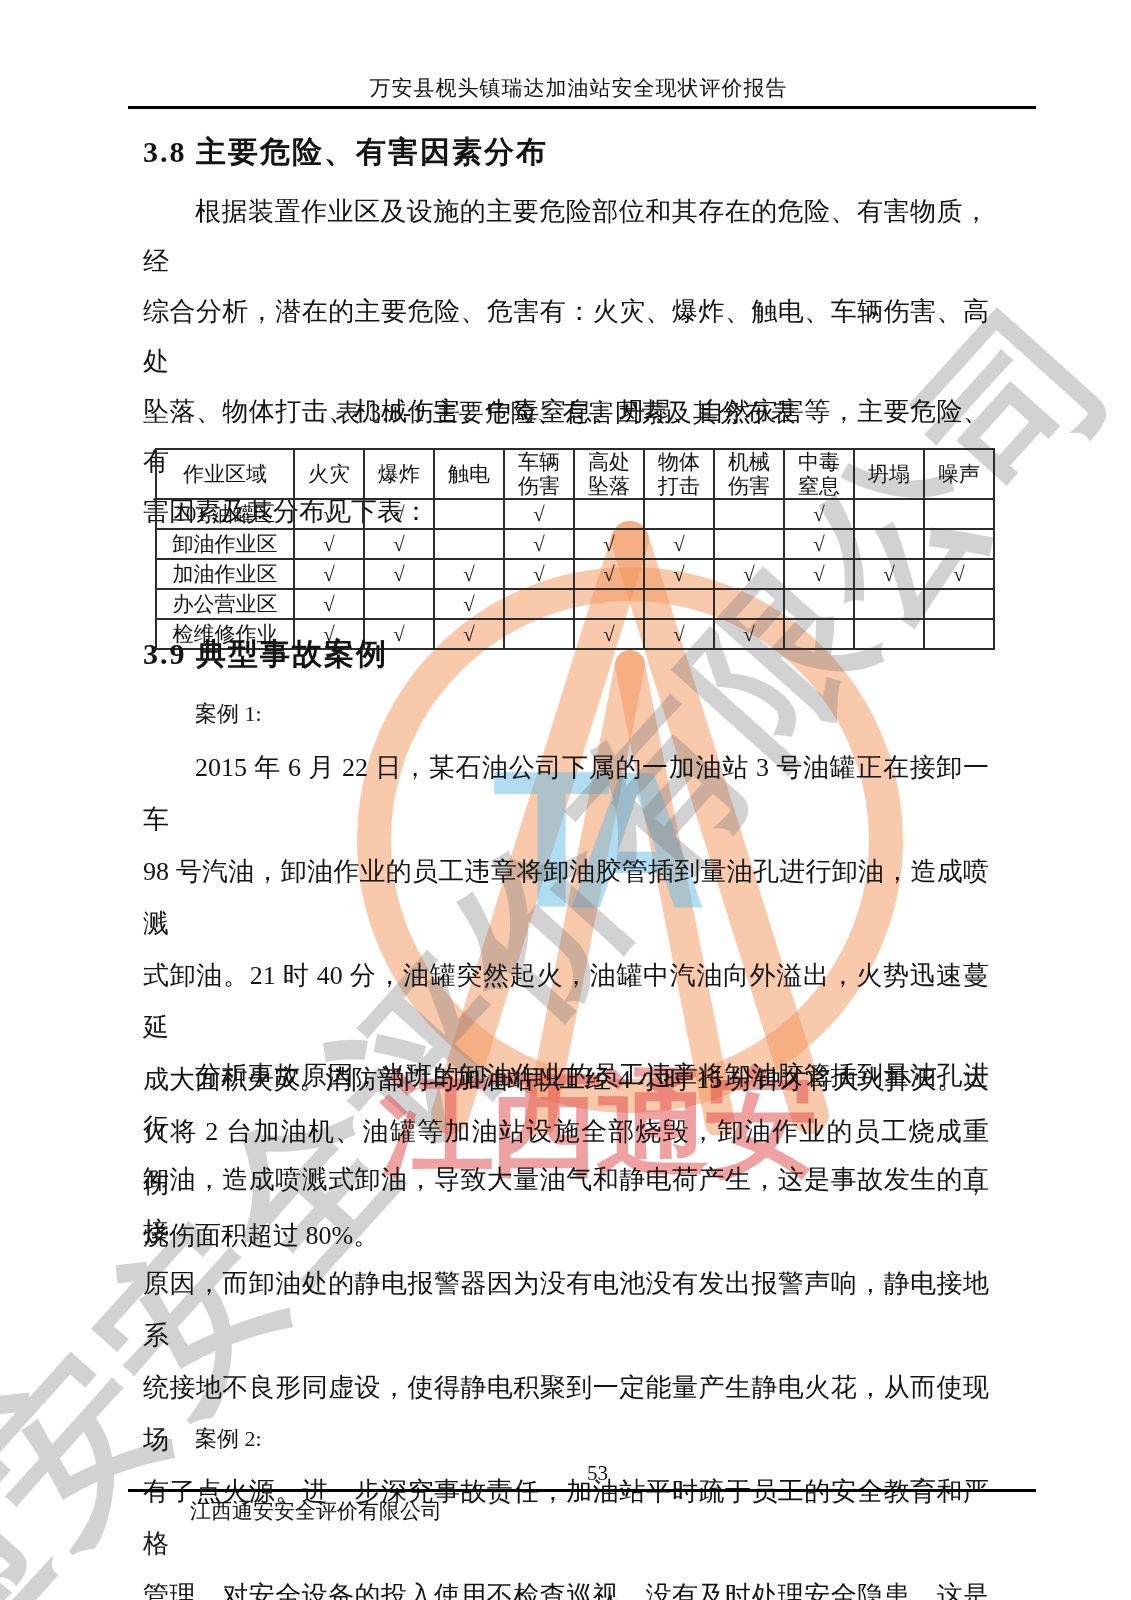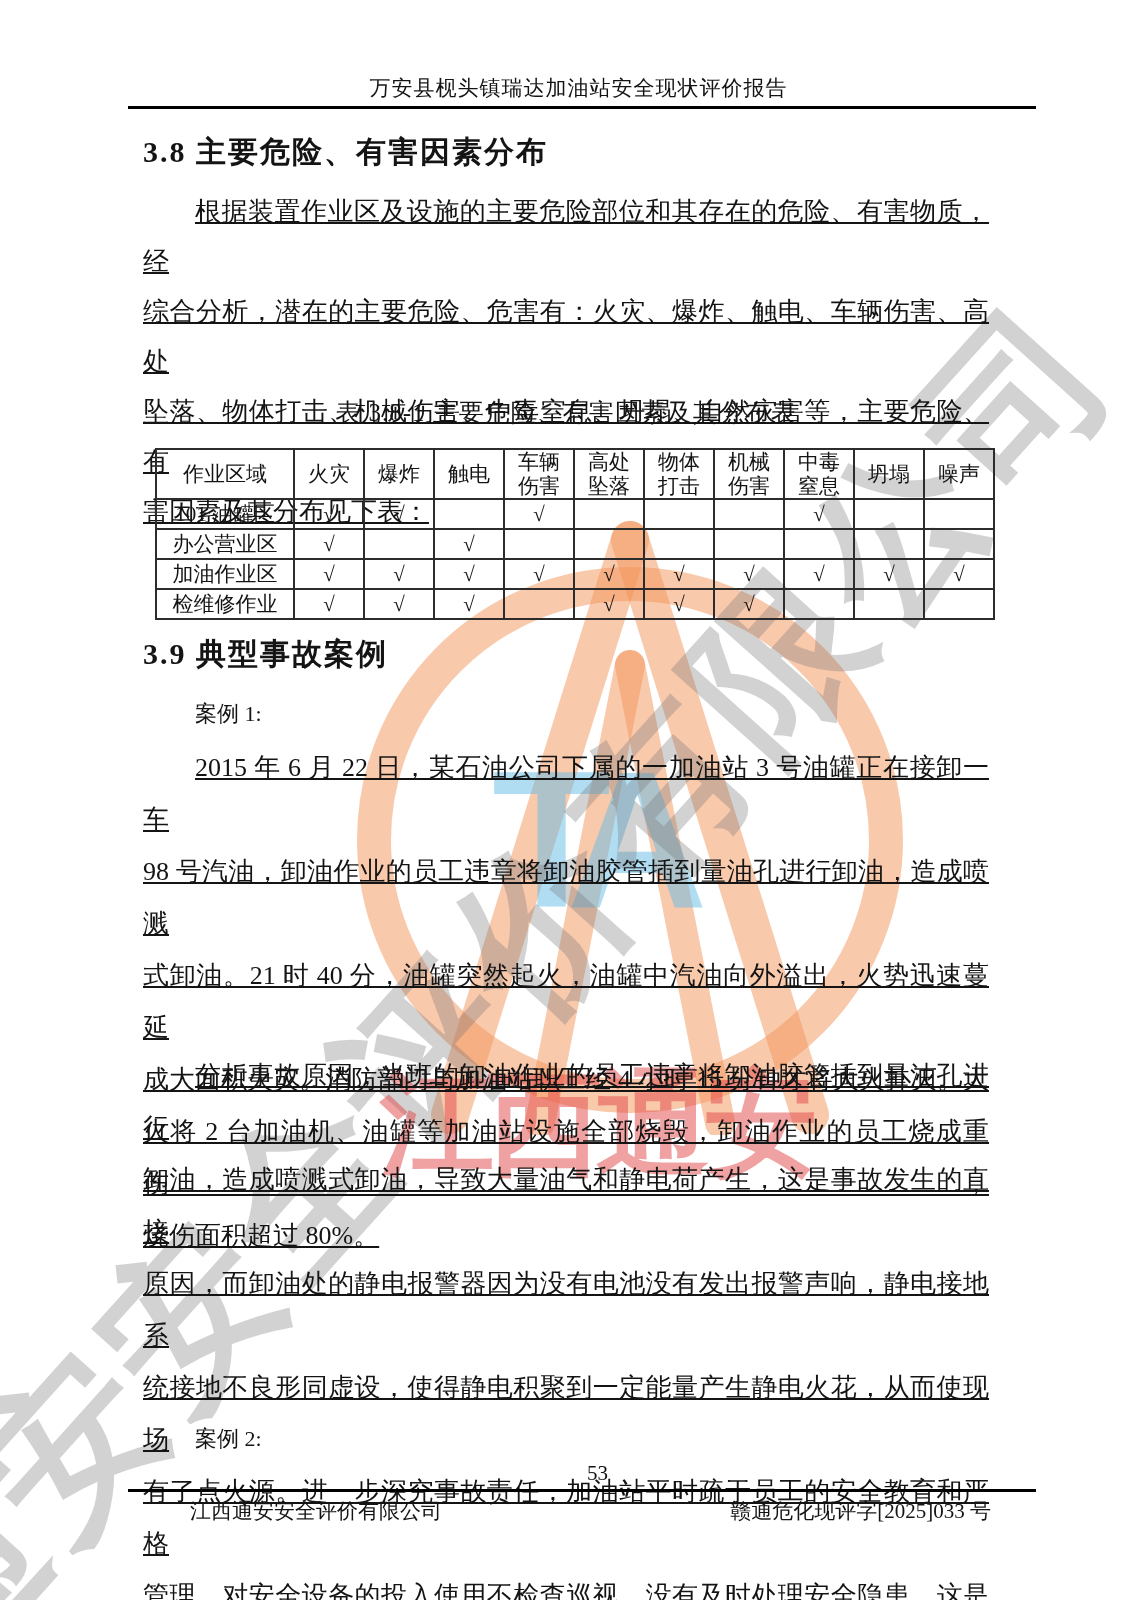--- a/index.html
+++ b/index.html
@@ -33,21 +33,21 @@
   
   .content { position:absolute; inset:0; z-index:2; }
   .header-title { position:absolute; top:74px; left:13px; width:100%; text-align:center; font-size:21px; letter-spacing:1px; }
   .rule { position:absolute; left:128px; width:908px; height:3px; background:#000; }
   .rule-top { top:106px; }
   .rule-bottom { top:1489px; }
   .h-section { position:absolute; left:143px; font-size:30px; font-weight:bold; letter-spacing:2px; }
   .h-38 { top:132px;text-align:center; }
   .h-39 { top:634px; }
   .para { position:absolute; left:143px; width:846px; font-size:26px; }
-  .para > div { text-align:justify; text-align-last:justify;text-decoration:underline; }
+  .para > div { text-align:justify; text-align-last:justify; }
   .para > div:last-child { text-align-last:left; }
   .para-1 { top:187px; line-height:50px; }
   .para-1 > div:first-child { text-indent:2em; }
   .case-label { position:absolute; left:195px; font-size:22px; }
   .case-1-label { top:699px; }
   .case-2-label { top:1424px; }
   .para-case1 { top:742px; line-height:52px; }
   .para-case1 > div:first-child { text-indent:2em; }
   .para-analysis { top:1050px; line-height:52px; }
   .para-analysis > div:first-child { text-indent:2em; }
@@ -138,44 +138,57 @@
             <td></td>
             <td>√</td>
             <td></td>
             <td></td>
             <td></td>
             <td>√</td>
             <td></td>
             <td></td>
           </tr>
           <tr>
+            <td>卸油作业区</td>
+            <td>√</td>
+            <td>√</td>
+            <td></td>
+            <td>√</td>
+            <td>√</td>
+            <td>√</td>
+            <td></td>
+            <td>√</td>
+            <td></td>
+            <td></td>
+          </tr>
+          <tr>
+            <td>加油作业区</td>
+            <td>√</td>
+            <td>√</td>
+            <td>√</td>
+            <td>√</td>
+            <td>√</td>
+            <td>√</td>
+            <td>√</td>
+            <td>√</td>
+            <td>√</td>
+            <td>√</td>
+          </tr>
+          <tr>
             <td>办公营业区</td>
             <td>√</td>
             <td></td>
             <td>√</td>
             <td></td>
             <td></td>
             <td></td>
             <td></td>
             <td></td>
             <td></td>
             <td></td>
-          </tr>
-          <tr>
-            <td>加油作业区</td>
-            <td>√</td>
-            <td>√</td>
-            <td>√</td>
-            <td>√</td>
-            <td>√</td>
-            <td>√</td>
-            <td>√</td>
-            <td>√</td>
-            <td>√</td>
-            <td>√</td>
           </tr>
           <tr>
             <td>检维修作业</td>
             <td>√</td>
             <td>√</td>
             <td>√</td>
             <td></td>
             <td>√</td>
             <td>√</td>
             <td>√</td>
@@ -206,15 +219,14 @@
         <div>统接地不良形同虚设，使得静电积聚到一定能量产生静电火花，从而使现场</div>
         <div>有了点火源。进一步深究事故责任，加油站平时疏于员工的安全教育和严格</div>
         <div>管理，对安全设备的投入使用不检查巡视，没有及时处理安全隐患，这是导</div>
       </div>
 
     <div class="case-label case-2-label">案例 2:</div>
 
     <div class="page-number">53</div>
     <div class="rule rule-bottom"></div>
     <div class="footer-company">江西通安安全评价有限公司</div>
-    <div class="footer-doc">赣通危化现评字[2025]033 号</div>
   </div>
 </div>
 
 </body></html>

